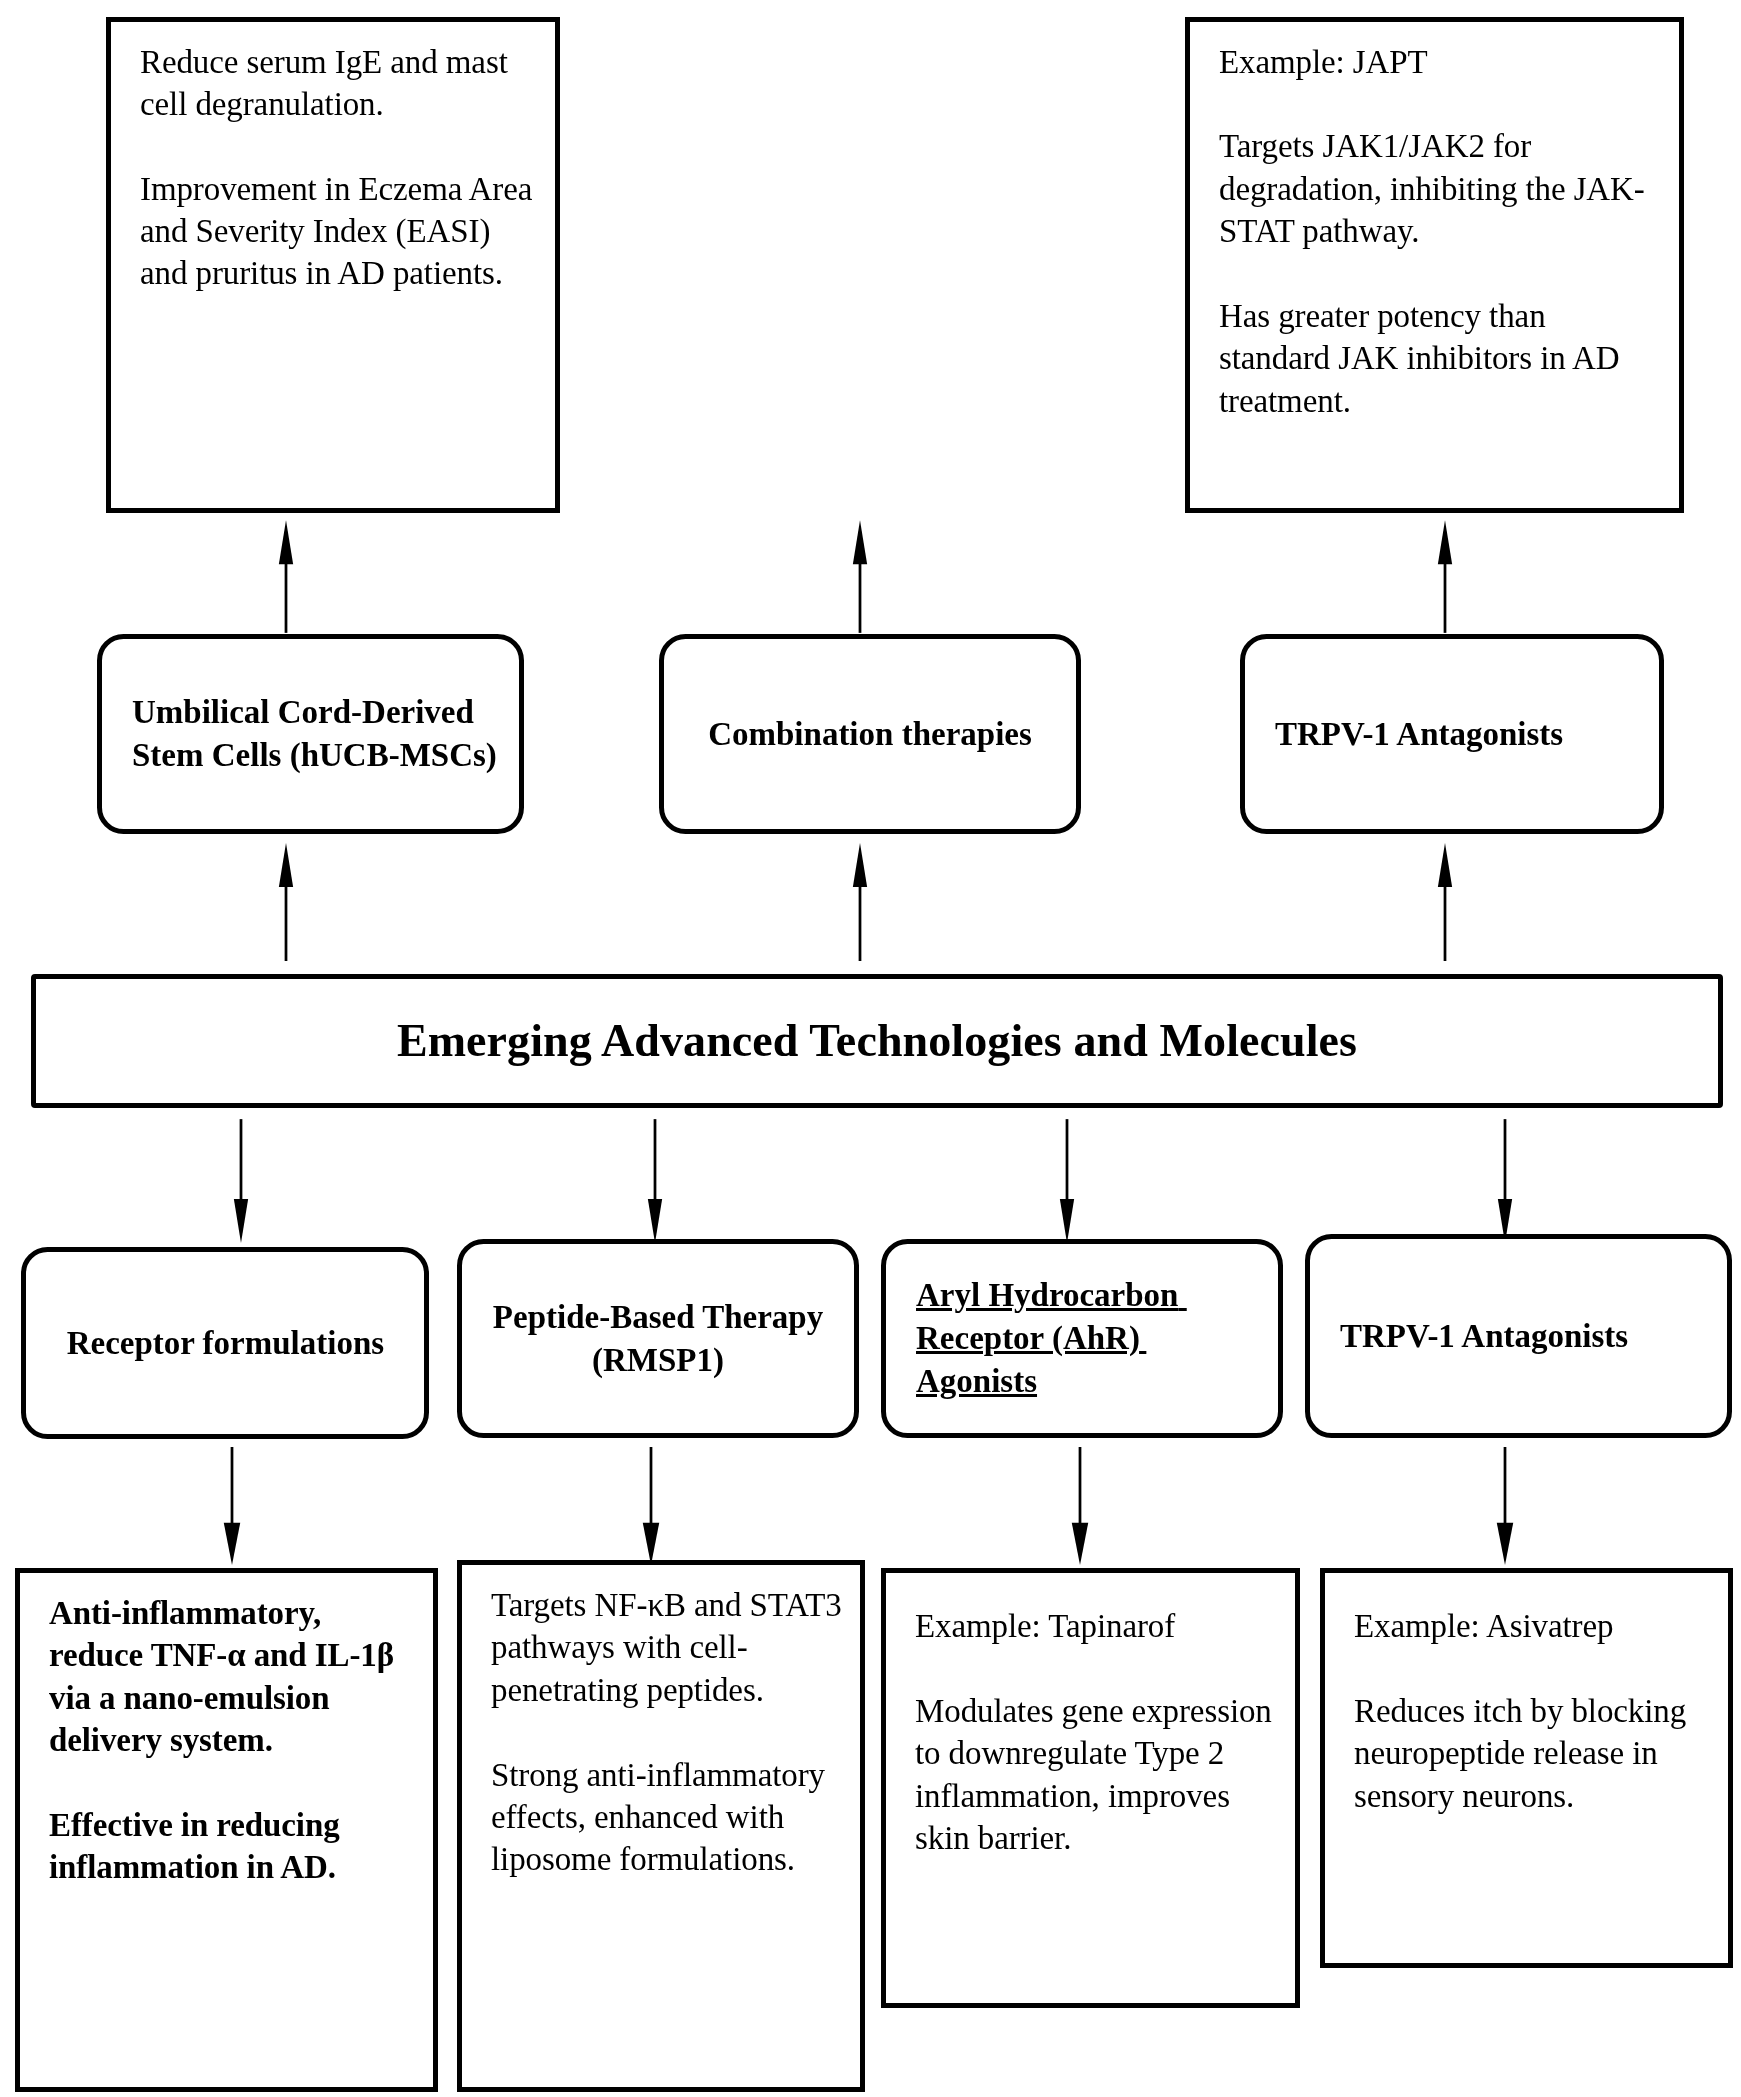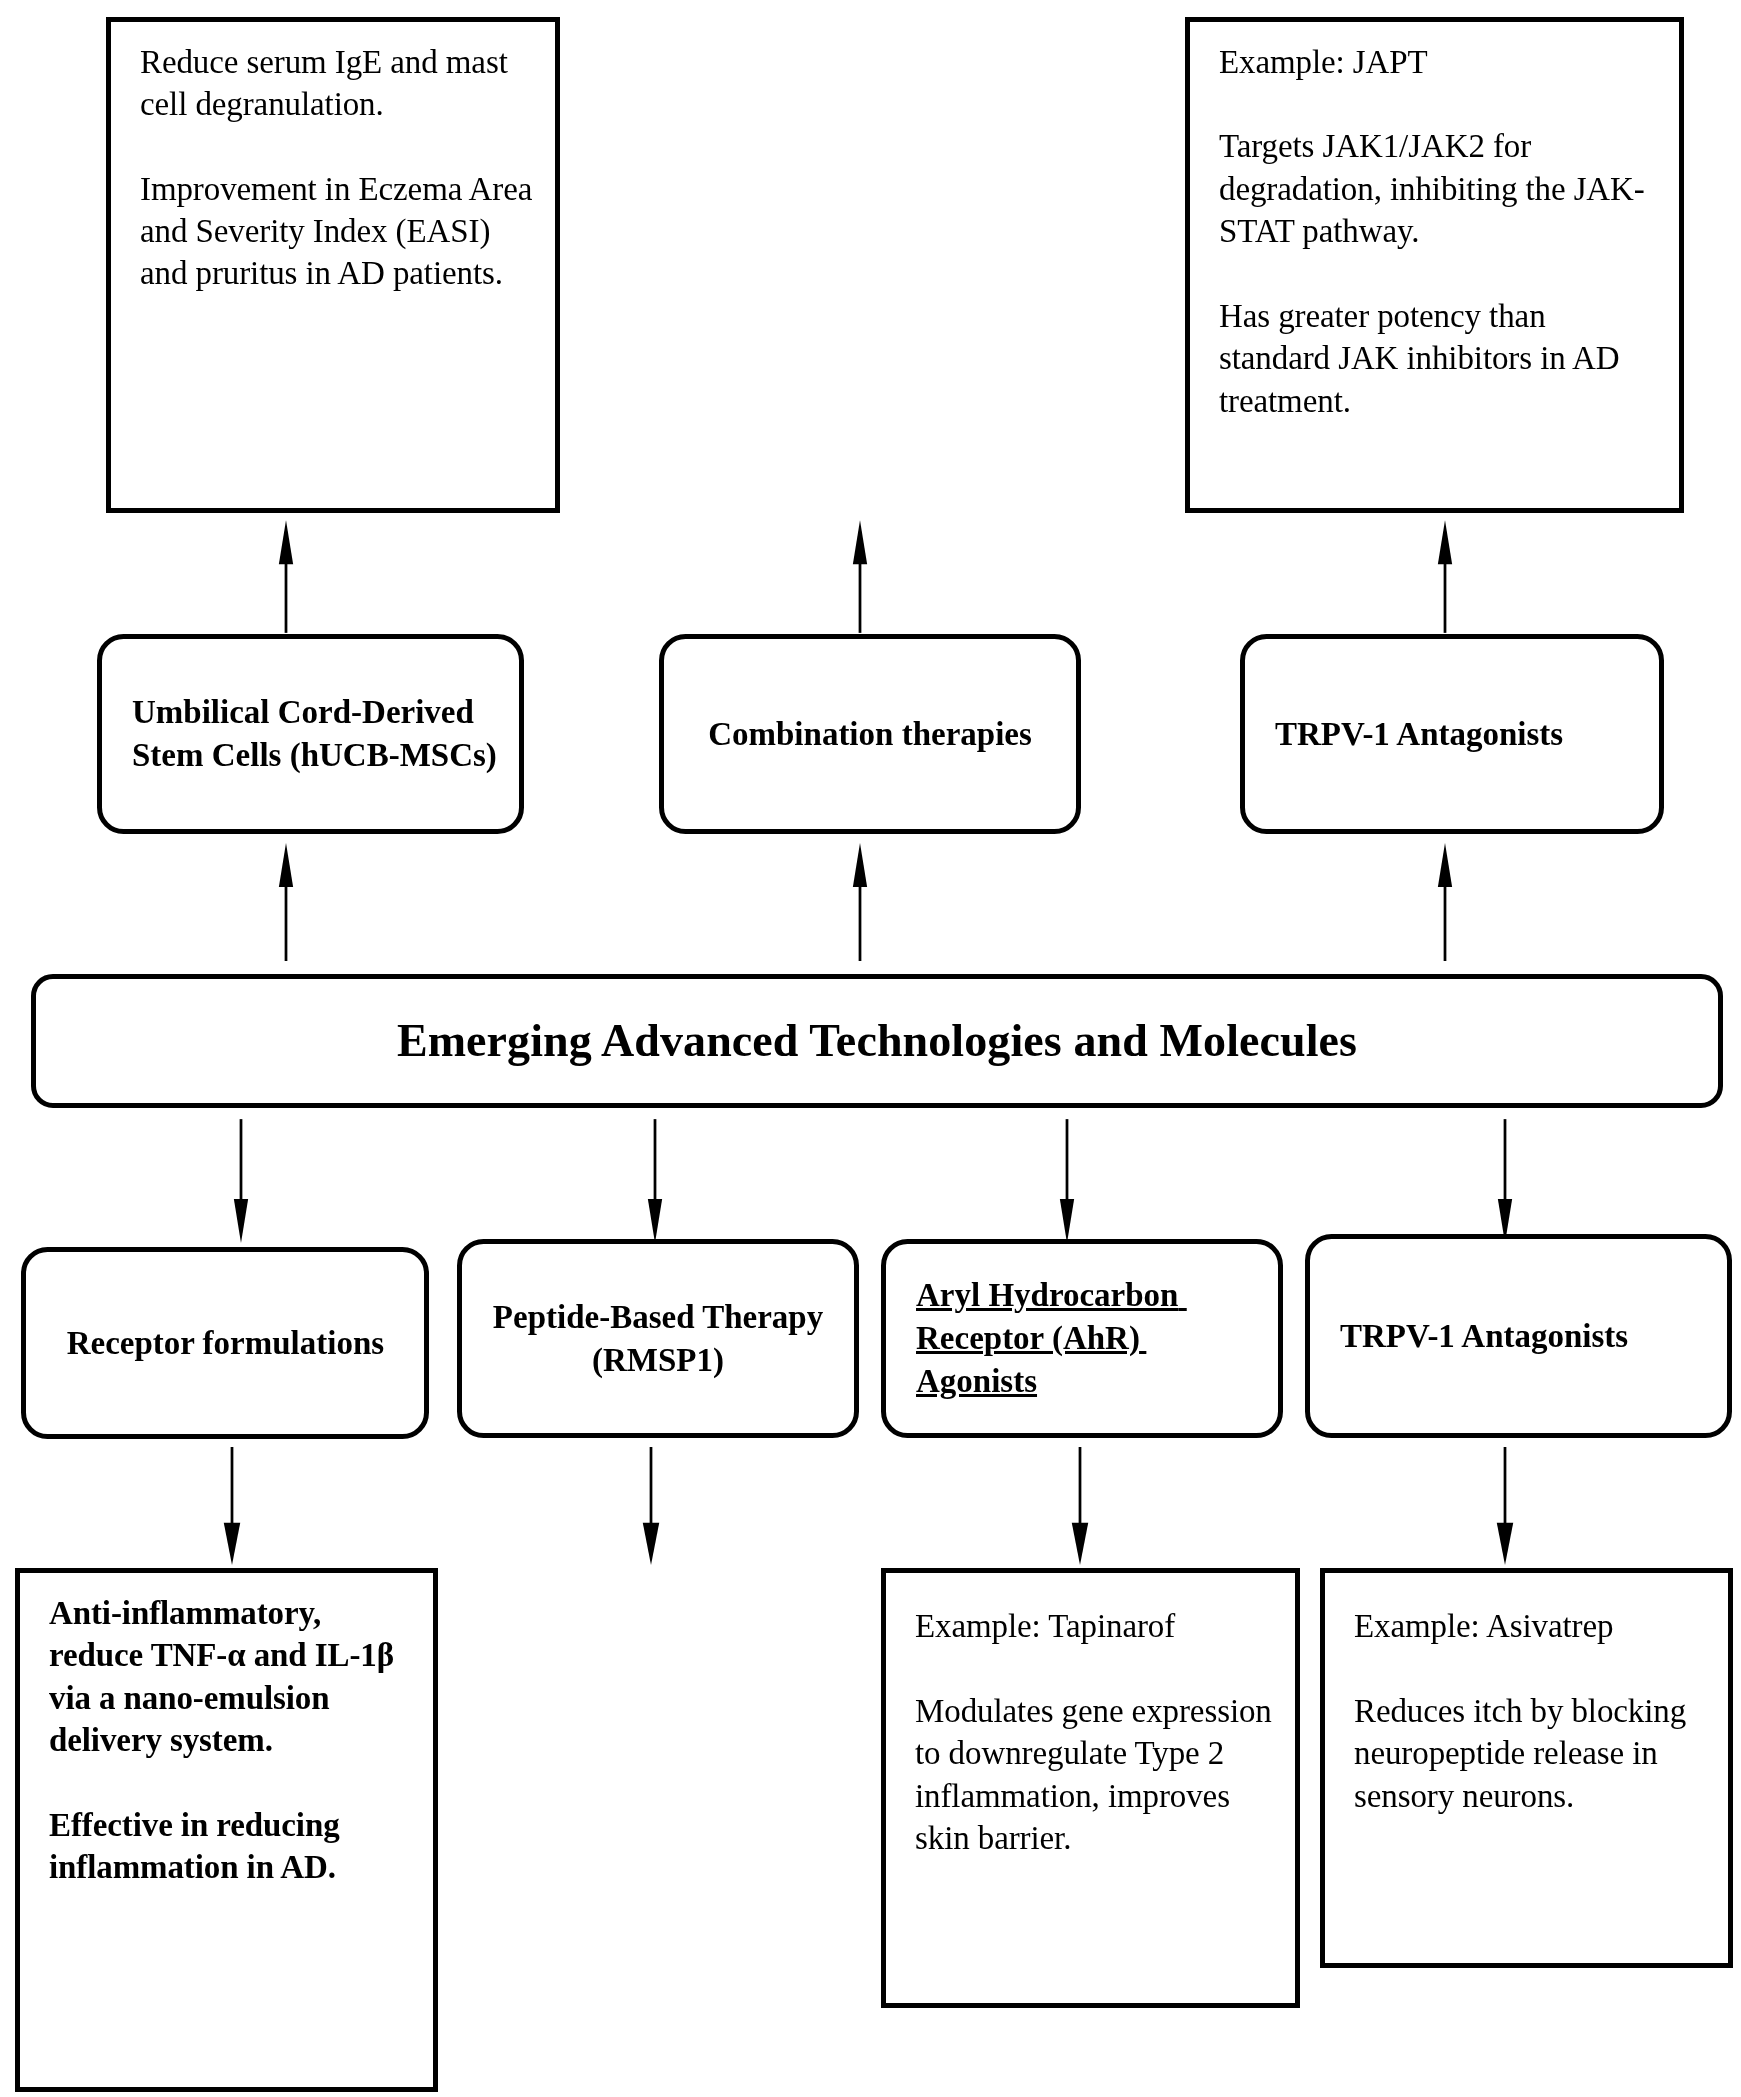--- a/index.html
+++ b/index.html
@@ -30,21 +30,21 @@
     border-radius:26.5px;
     background:#fff;
     display:flex;
     align-items:center;
     justify-content:center;
   }
   .banner{
     position:absolute;
     box-sizing:border-box;
     border:5px solid #000;
-    border-radius:22px;
+    border-radius:4px;
     background:#fff;
     display:flex;
     align-items:center;
     justify-content:center;
   }
   
   .detail-text{
     position:absolute;
     left:29px;
     right:16.5px;
@@ -231,20 +231,25 @@
       <polygon points="20,215 35,138 5,138" fill="#000"></polygon>
     </svg>
   </div>
 
   <div class="rect-box" style="left:9px;top:1568px;width:423px;height:524px;font-weight:bold;">
     <div class="detail-text">Anti-inflammatory, reduce TNF-α and IL-1β via a nano-emulsion delivery system.
 
 Effective in reducing inflammation in AD.</div>
   </div>
 
+  <div class="rect-box" style="left:451px;top:1560px;width:408px;height:532px;">
+    <div class="detail-text">Targets NF-κB and STAT3 pathways with cell-penetrating peptides.
+
+Strong anti-inflammatory effects, enhanced with liposome formulations.</div>
+  </div>
 
   <div class="rect-box" style="left:875px;top:1568px;width:419px;height:440px;">
     <div class="detail-text" style="top:32px;">Example: Tapinarof
 
 Modulates gene expression to downregulate Type 2 inflammation, improves skin barrier.</div>
   </div>
 
   <div class="rect-box" style="left:1314px;top:1568px;width:413px;height:400px;">
     <div class="detail-text" style="top:32px;">Example: Asivatrep
 

